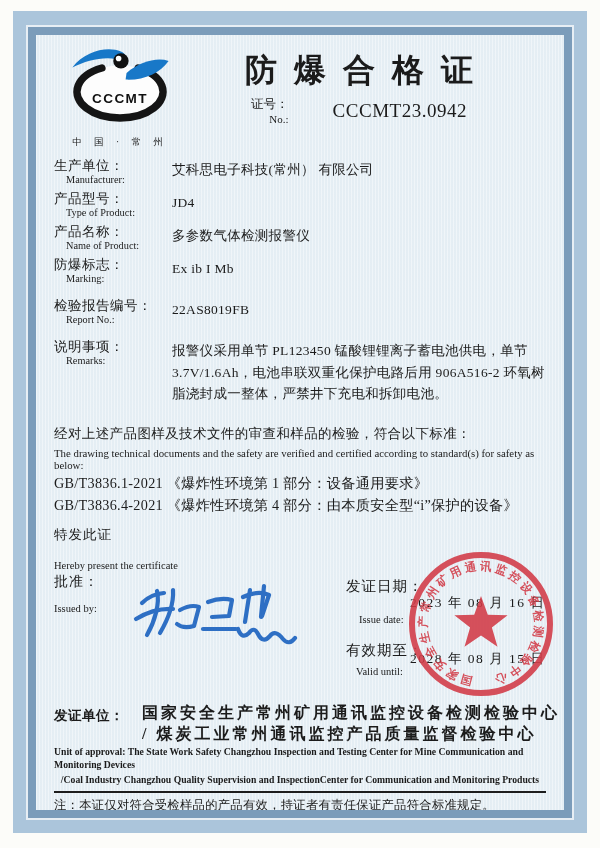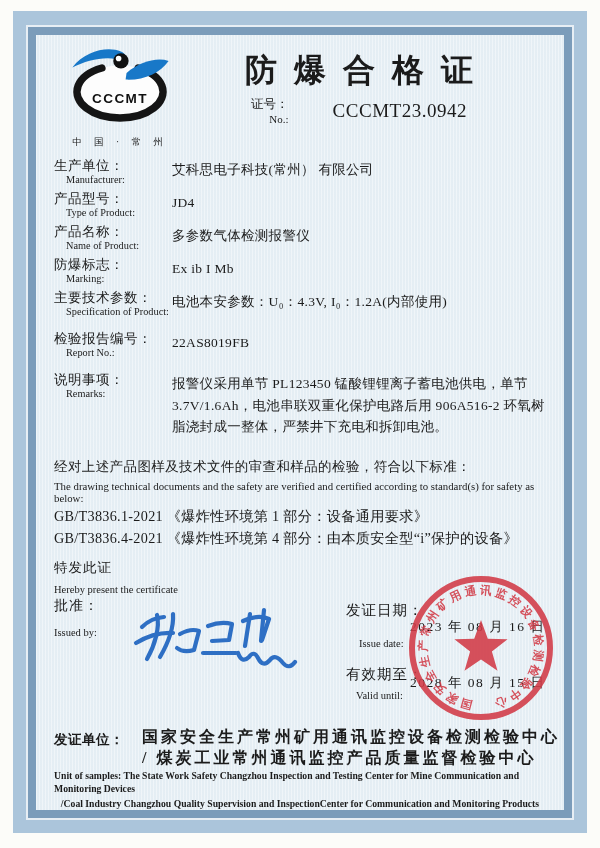--- a/index.html
+++ b/index.html
@@ -34,21 +34,21 @@
   .frow.gap-top{margin-top:13px;}
 
   
   .standards{margin-top:20px;}
   .std-cn{font-size:13.5px;letter-spacing:.4px;}
   .std-en{font-size:10.8px;margin-top:4px;}
   .std-item{font-size:14.2px;margin-top:3px;letter-spacing:.3px;}
 
   .present{margin-top:11px;}
   .present-cn{font-size:13.5px;letter-spacing:1px;}
-  .present-en{font-size:10.5px;margin-top:7px;}
+  .present-en{font-size:10.5px;margin-top:16px;}
 
   
   .sign-area{position:relative;height:130px;}
   .approve-cn{position:absolute;left:0;top:2px;font-size:14px;letter-spacing:1px;}
   .approve-en{position:absolute;left:0;top:32px;font-size:10.5px;}
   .signature{position:absolute;left:72px;top:6px;}
   .d-lbl-cn1{position:absolute;left:292px;top:6px;font-size:14.5px;letter-spacing:1px;}
   .d-lbl-en1{position:absolute;left:305px;top:43px;font-size:10.5px;}
   .d-val1{position:absolute;left:356px;top:23px;font-size:13.5px;letter-spacing:1.5px;}
   .d-lbl-cn2{position:absolute;left:292px;top:70px;font-size:14.5px;letter-spacing:1px;}
@@ -124,27 +124,20 @@
             <div class="en">Name of Product:</div>
           </div>
         <div class="fval">多参数气体检测报警仪</div>
       </div>
       <div class="frow">
         <div class="flbl">
             <div class="cn">防爆标志：</div>
             <div class="en">Marking:</div>
           </div>
         <div class="fval">Ex ib I Mb</div>
-      </div>
-      <div class="frow">
-        <div class="flbl">
-            <div class="cn">主要技术参数：</div>
-            <div class="en">Specification of Product:</div>
-          </div>
-        <div class="fval">电池本安参数：U₀：4.3V, I₀：1.2A(内部使用)</div>
       </div>
       <div class="frow gap-top">
         <div class="flbl">
             <div class="cn">检验报告编号：</div>
             <div class="en">Report No.:</div>
           </div>
         <div class="fval">22AS8019FB</div>
       </div>
       <div class="frow gap-top">
         <div class="flbl">
@@ -204,21 +197,21 @@
     </div>
 
     <div class="unit">
       <div class="unit-row">
         <div class="unit-lbl">发证单位：</div>
         <div class="unit-names">
           <div class="unit-cn">国家安全生产常州矿用通讯监控设备检测检验中心</div>
           <div class="unit-cn unit-cn2">/ 煤炭工业常州通讯监控产品质量监督检验中心</div>
         </div>
       </div>
-      <div class="unit-en"><span>Unit of samples:</span> <span>The State Work Safety Changzhou Inspection and Testing Center for Mine Communication and Monitoring Devices</span></div>
+      <div class="unit-en"><span>Unit of approval:</span> <span>The State Work Safety Changzhou Inspection and Testing Center for Mine Communication and Monitoring Devices</span></div>
       <div class="unit-en unit-en2">/Coal Industry Changzhou Quality Supervision and InspectionCenter for Communication and Monitoring Products</div>
       <hr class="rule">
     </div>
 
     <div>
       <div class="note-cn">注：本证仅对符合受检样品的产品有效，持证者有责任保证产品符合标准规定。</div>
 
     </div>
 
   </div>

